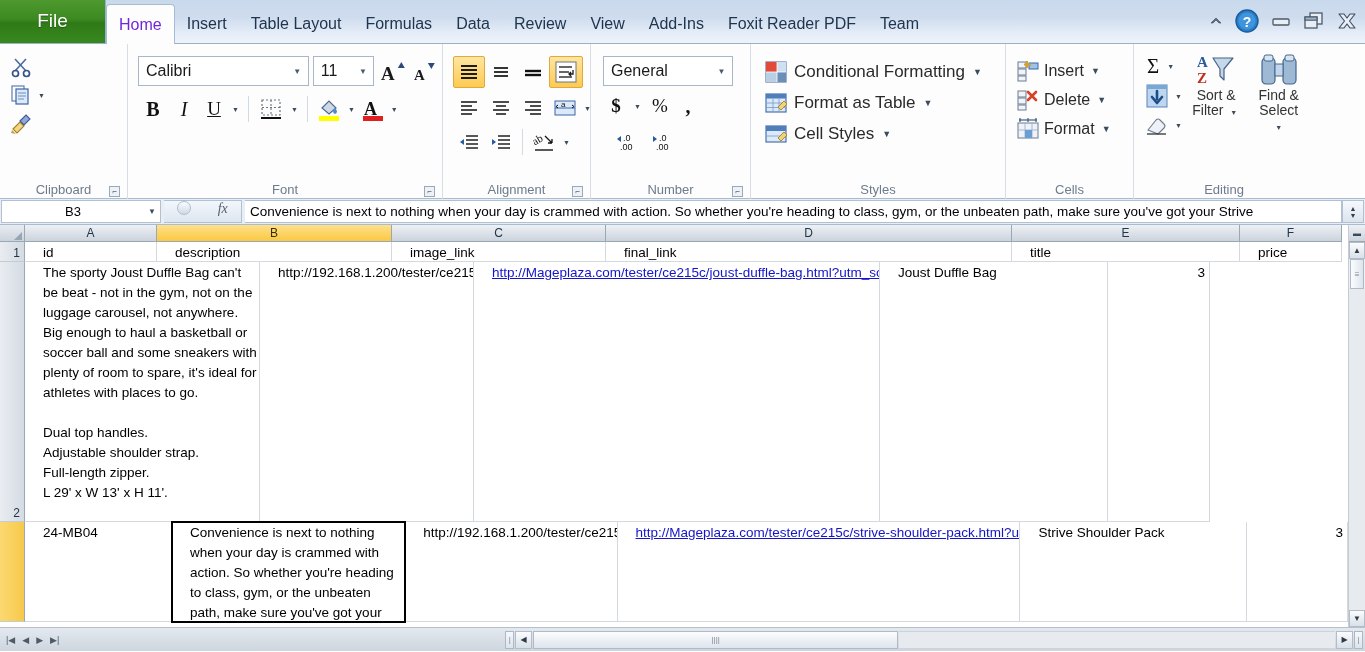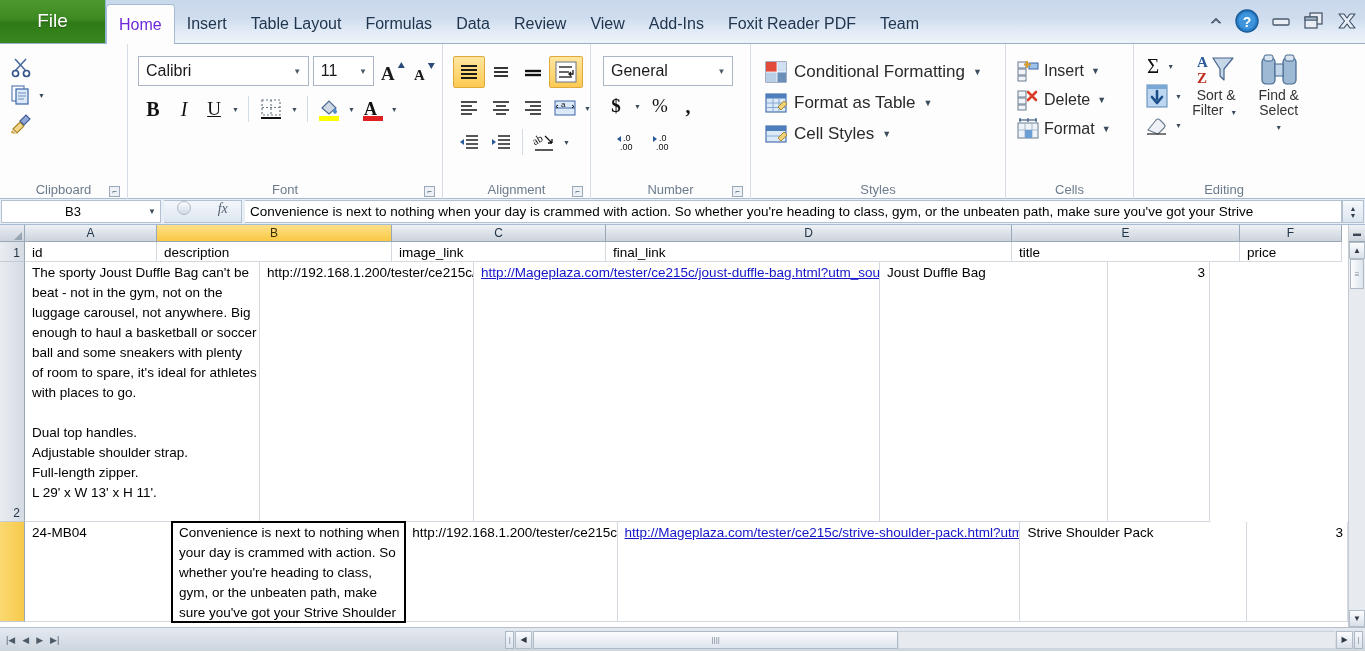--- a/index.html
+++ b/index.html
@@ -244,21 +244,21 @@
     background: linear-gradient(to bottom,#eef1f5,#ccd3dc);
     font-size: 12px; color: #22364a;
     display: flex; align-items: center; justify-content: center;
     cursor: pointer;
   }
   .ch.sel { background: linear-gradient(to bottom,#ffe08a,#fac943); color: #3a2d00; }
   .gridrow { display: flex; }
   .cell {
     border-right: 1px solid #d4d9df;
     border-bottom: 1px solid #d4d9df;
-    padding: 1px 2px 0 7px;
+    padding: 1px 2px 0 18px;
     font-size: 13.5px;
     line-height: 20px;
     color: #000;
     overflow: hidden;
     white-space: pre-wrap;
     word-wrap: break-word;
     cursor: cell;
     background: #fff;
   }
   .cell.num { text-align: right; padding-right: 4px; }

